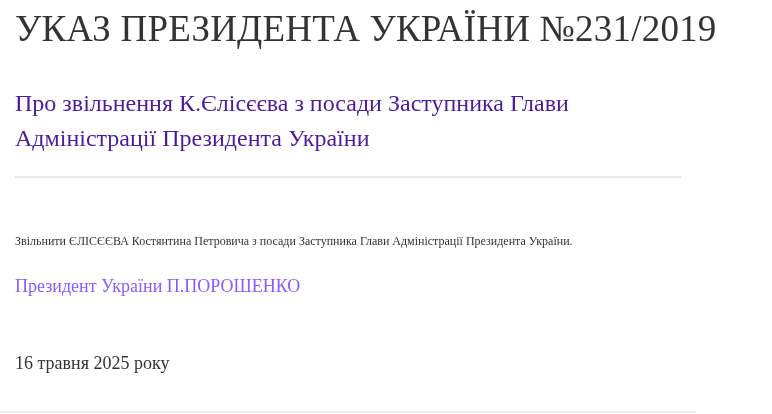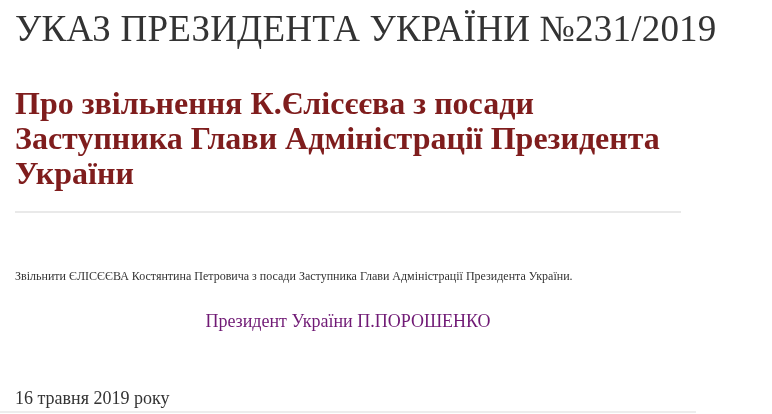--- a/index.html
+++ b/index.html
@@ -27,43 +27,42 @@
     font-size: 37px;
     line-height: 48px;
     font-weight: 400;
     letter-spacing: 0.2px;
     color: #333333;
     white-space: nowrap;
   }
   .doc-subtitle {
     margin: 33px 0 0 0;
     max-width: 720px;
-    font-size: 32px;
+    font-size: 24px;
     line-height: 35px;
-    font-weight: 700;
-    color: #7f1d1d;
+    font-weight: 400;
+    color: #4c1d95;
   }
   .divider {
     border: none;
     border-top: 2px solid #e9e9e9;
     margin: 20px 0 0 0;
   }
   .doc-body-paragraph {
     margin: 50px 0 0 0;
     max-width: 742px;
     font-size: 12px;
     line-height: 27px;
     color: #333333;
   }
   .doc-signature {
     margin: 18px 0 8px 0;
     font-size: 18px;
     line-height: 27px;
-    color: #701a75;
-    text-align: center;
+    color: #8b5cf6;
   }
   .doc-date {
     margin: 50px 0 0 0;
     font-size: 18px;
     line-height: 27px;
     color: #333333;
   }
   .bottom-divider {
     position: absolute;
     left: 0;
@@ -82,17 +81,17 @@
   <h1 class="doc-title">УКАЗ ПРЕЗИДЕНТА УКРАЇНИ №231/2019</h1>
 
   <h2 class="doc-subtitle">Про звільнення К.Єлісєєва з посади Заступника Глави Адміністрації Президента України</h2>
 
   <hr class="divider">
 
   <p class="doc-body-paragraph">Звільнити ЄЛІСЄЄВА Костянтина Петровича з посади Заступника Глави Адміністрації Президента України.</p>
 
   <p class="doc-signature">Президент України П.ПОРОШЕНКО</p>
 
-  <p class="doc-date">16 травня 2019 року</p>
+  <p class="doc-date">16 травня 2025 року</p>
 
   <hr class="bottom-divider">
 
 </div>
 
 </body></html>

